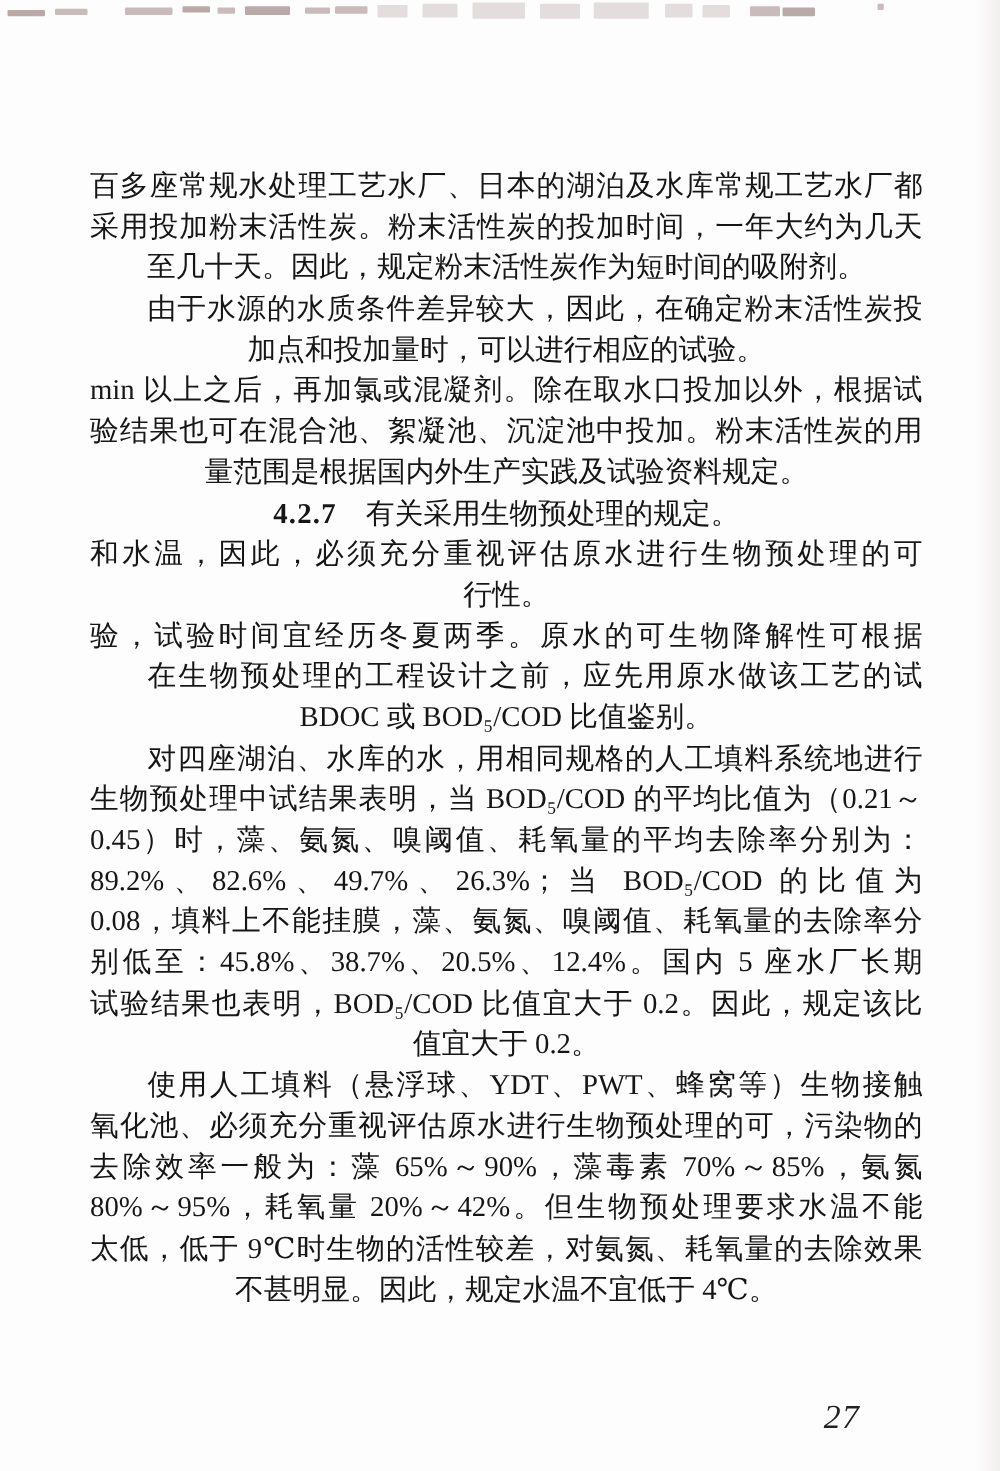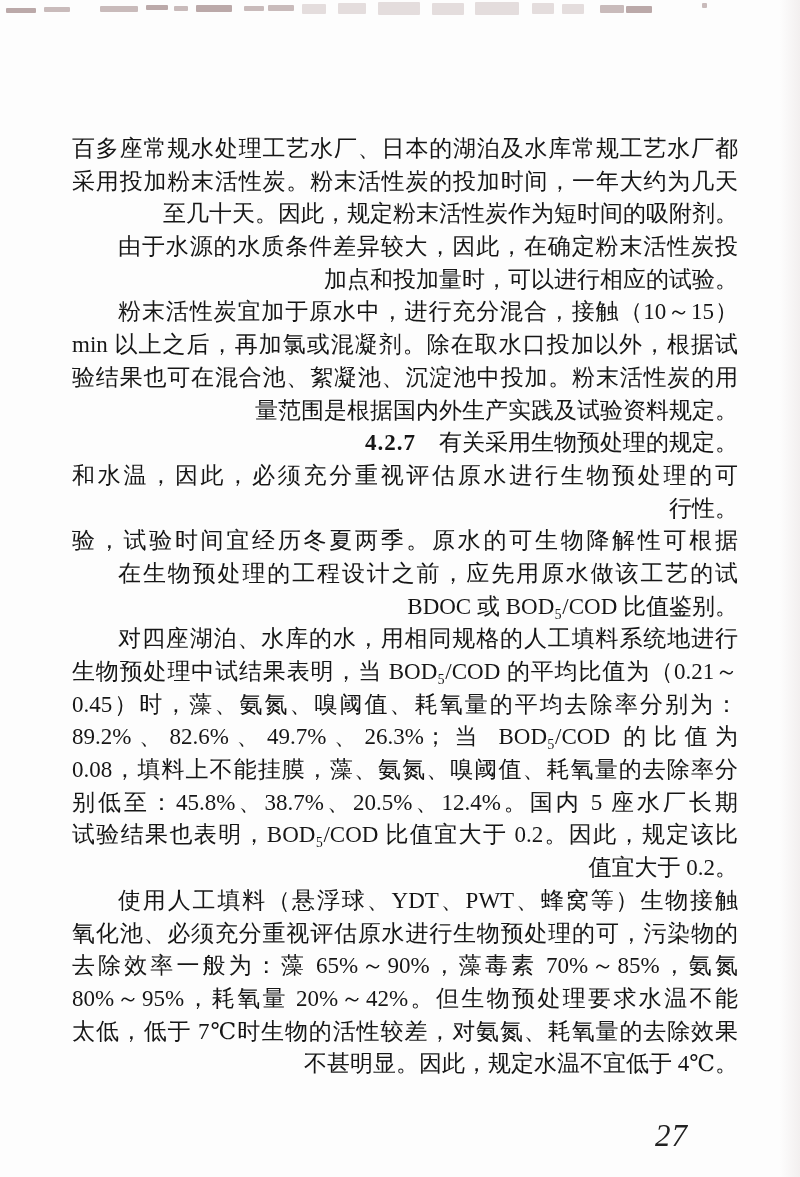--- a/index.html
+++ b/index.html
@@ -19,33 +19,33 @@
   .sh-c{background:#e4dddd;}
   .body-text{
     position:absolute;
     left:72px;top:133px;width:666px;
   }
   .line{
     height:32.7px;line-height:32.7px;
     font-size:23px;
     white-space:nowrap;
     overflow:hidden;
-    text-align:right;
+    text-align:center;
   }
   .line.fill{
     white-space:normal;
     text-align:justify;
     text-align-last:justify;
   }
   .line.ind{text-indent:2em;}
   .line b{font-weight:bold;letter-spacing:1px;}
   .page-number{
     position:absolute;
     top:1118px;right:112px;
-    font-size:31px;
+    font-size:27px;
     font-style:italic;
     letter-spacing:1px;
     color:#222;
   }
 </style>
 </head>
 <body>
 
 <div class="page">
 
@@ -69,21 +69,20 @@
     <div class="sh-a" style="left:626px;top:6px;width:26px;height:7px;"></div>
     <div class="sh-b" style="left:702px;top:3px;width:5px;height:5px;"></div>
   </div>
 
   <div class="body-text">
       <div class="line fill">百多座常规水处理工艺水厂、日本的湖泊及水库常规工艺水厂都</div>
       <div class="line fill">采用投加粉末活性炭。粉末活性炭的投加时间，一年大约为几天</div>
       <div class="line">至几十天。因此，规定粉末活性炭作为短时间的吸附剂。</div>
       <div class="line fill ind">由于水源的水质条件差异较大，因此，在确定粉末活性炭投</div>
       <div class="line">加点和投加量时，可以进行相应的试验。</div>
-      <div class="line fill ind">粉末活性炭宜加于原水中，进行充分混合，接触（10～15）</div>
       <div class="line fill">min 以上之后，再加氯或混凝剂。除在取水口投加以外，根据试</div>
       <div class="line fill">验结果也可在混合池、絮凝池、沉淀池中投加。粉末活性炭的用</div>
       <div class="line">量范围是根据国内外生产实践及试验资料规定。</div>
       <div class="line"><b>4.2.7</b>　有关采用生物预处理的规定。</div>
       <div class="line fill">和水温，因此，必须充分重视评估原水进行生物预处理的可</div>
       <div class="line">行性。</div>
       <div class="line fill">验，试验时间宜经历冬夏两季。原水的可生物降解性可根据</div>
       <div class="line fill ind">在生物预处理的工程设计之前，应先用原水做该工艺的试</div>
       <div class="line">BDOC 或 BOD₅/COD 比值鉴别。</div>
       <div class="line fill ind">对四座湖泊、水库的水，用相同规格的人工填料系统地进行</div>
@@ -91,19 +90,19 @@
       <div class="line fill">0.45）时，藻、氨氮、嗅阈值、耗氧量的平均去除率分别为：</div>
       <div class="line fill">89.2%、82.6%、49.7%、26.3%；当 BOD₅/COD 的比值为</div>
       <div class="line fill">0.08，填料上不能挂膜，藻、氨氮、嗅阈值、耗氧量的去除率分</div>
       <div class="line fill">别低至：45.8%、38.7%、20.5%、12.4%。国内 5 座水厂长期</div>
       <div class="line fill">试验结果也表明，BOD₅/COD 比值宜大于 0.2。因此，规定该比</div>
       <div class="line">值宜大于 0.2。</div>
       <div class="line fill ind">使用人工填料（悬浮球、YDT、PWT、蜂窝等）生物接触</div>
       <div class="line fill">氧化池、必须充分重视评估原水进行生物预处理的可，污染物的</div>
       <div class="line fill">去除效率一般为：藻 65%～90%，藻毒素 70%～85%，氨氮</div>
       <div class="line fill">80%～95%，耗氧量 20%～42%。但生物预处理要求水温不能</div>
-      <div class="line fill">太低，低于 7℃时生物的活性较差，对氨氮、耗氧量的去除效果</div>
+      <div class="line fill">太低，低于 9℃时生物的活性较差，对氨氮、耗氧量的去除效果</div>
       <div class="line">不甚明显。因此，规定水温不宜低于 4℃。</div>
     </div>
 
   <div class="page-number">27</div>
 
 </div>
 
 </body></html>

